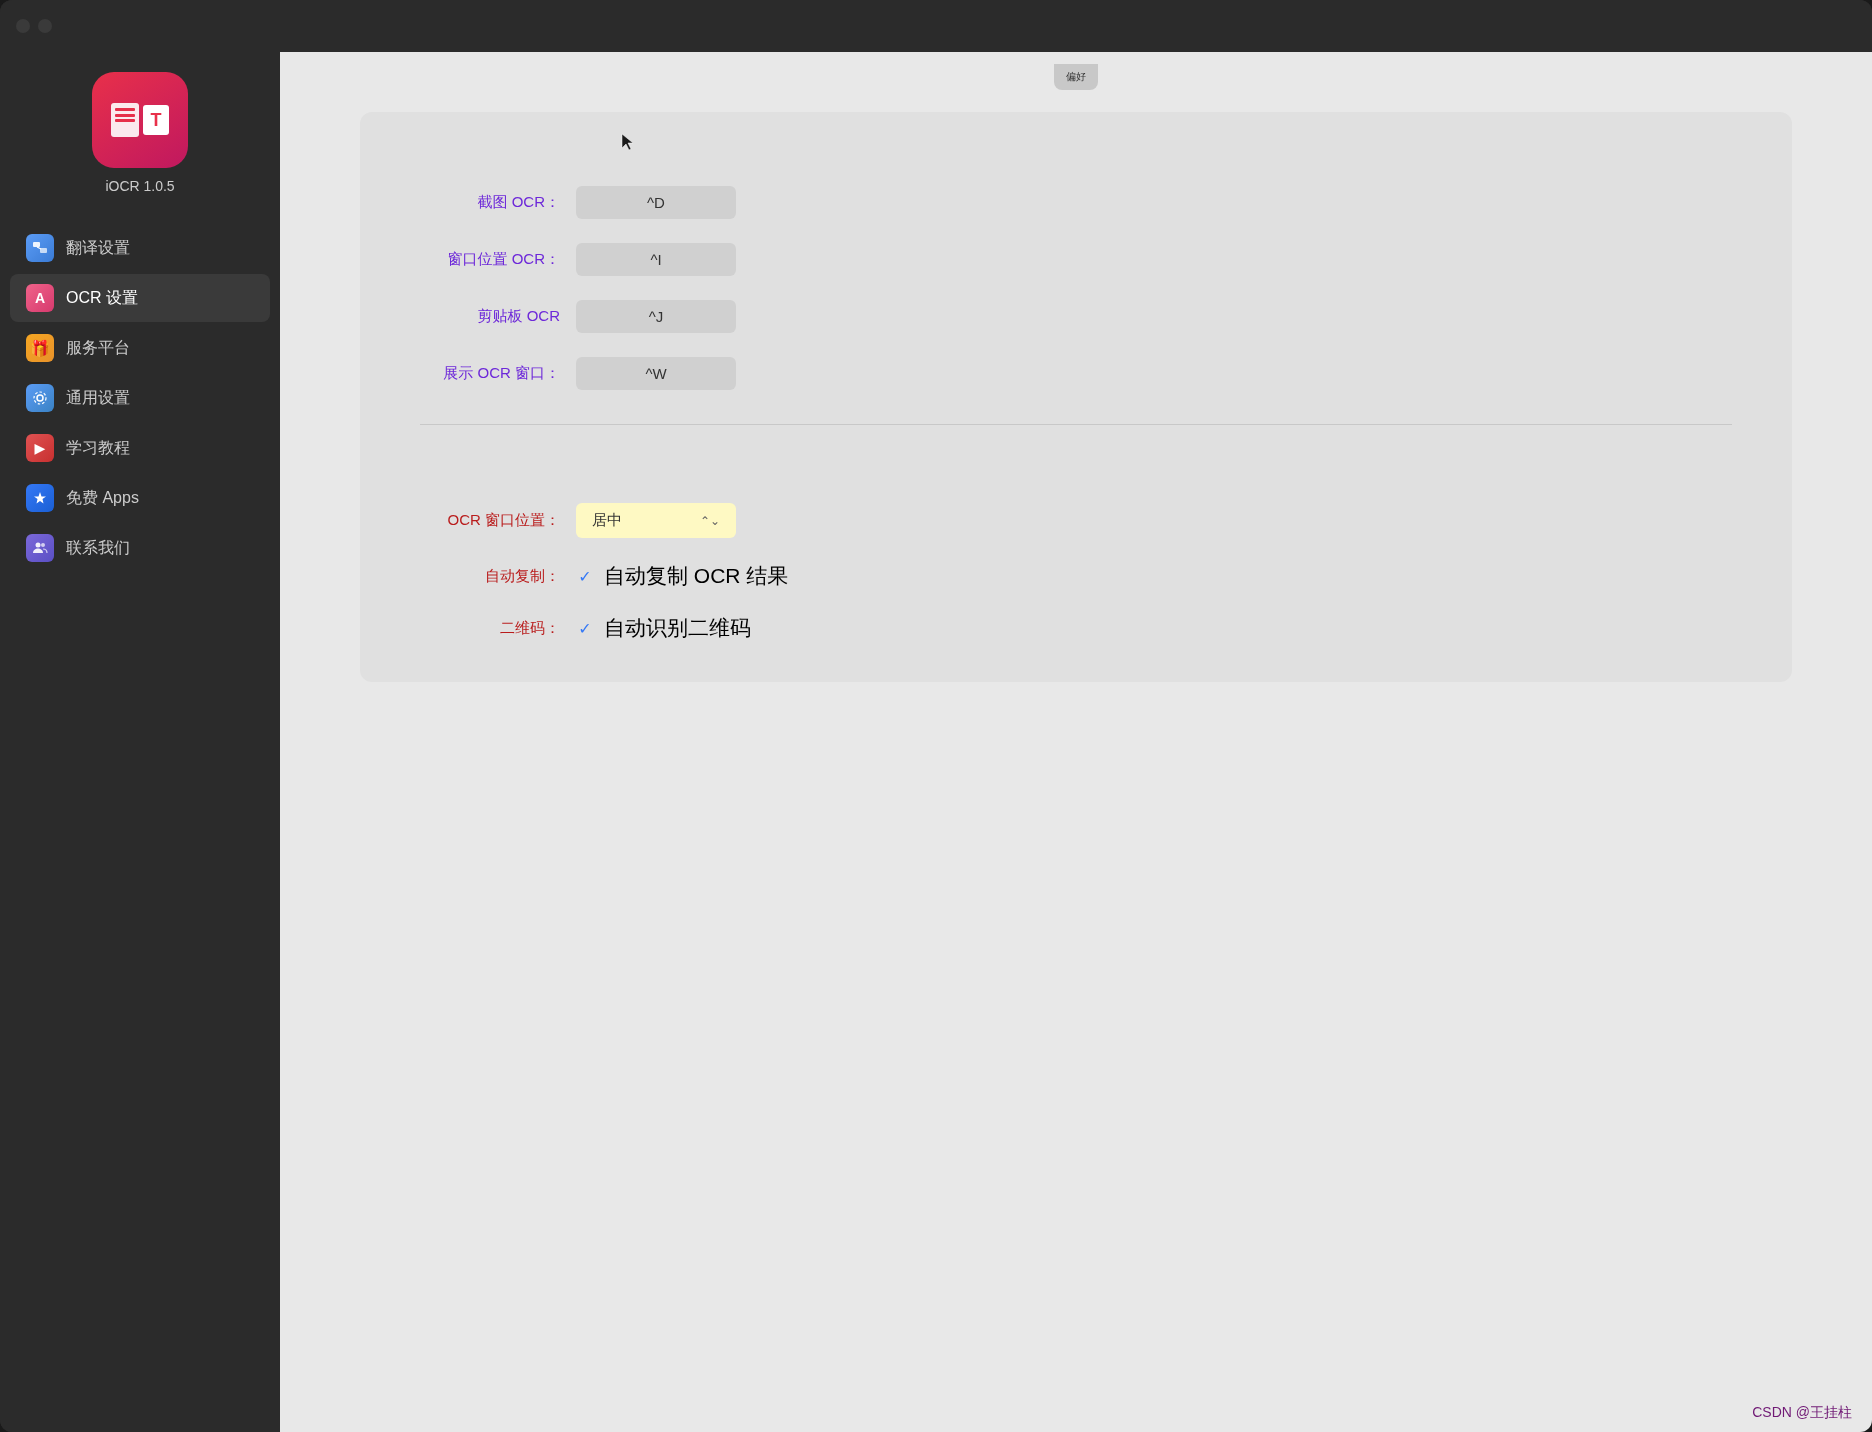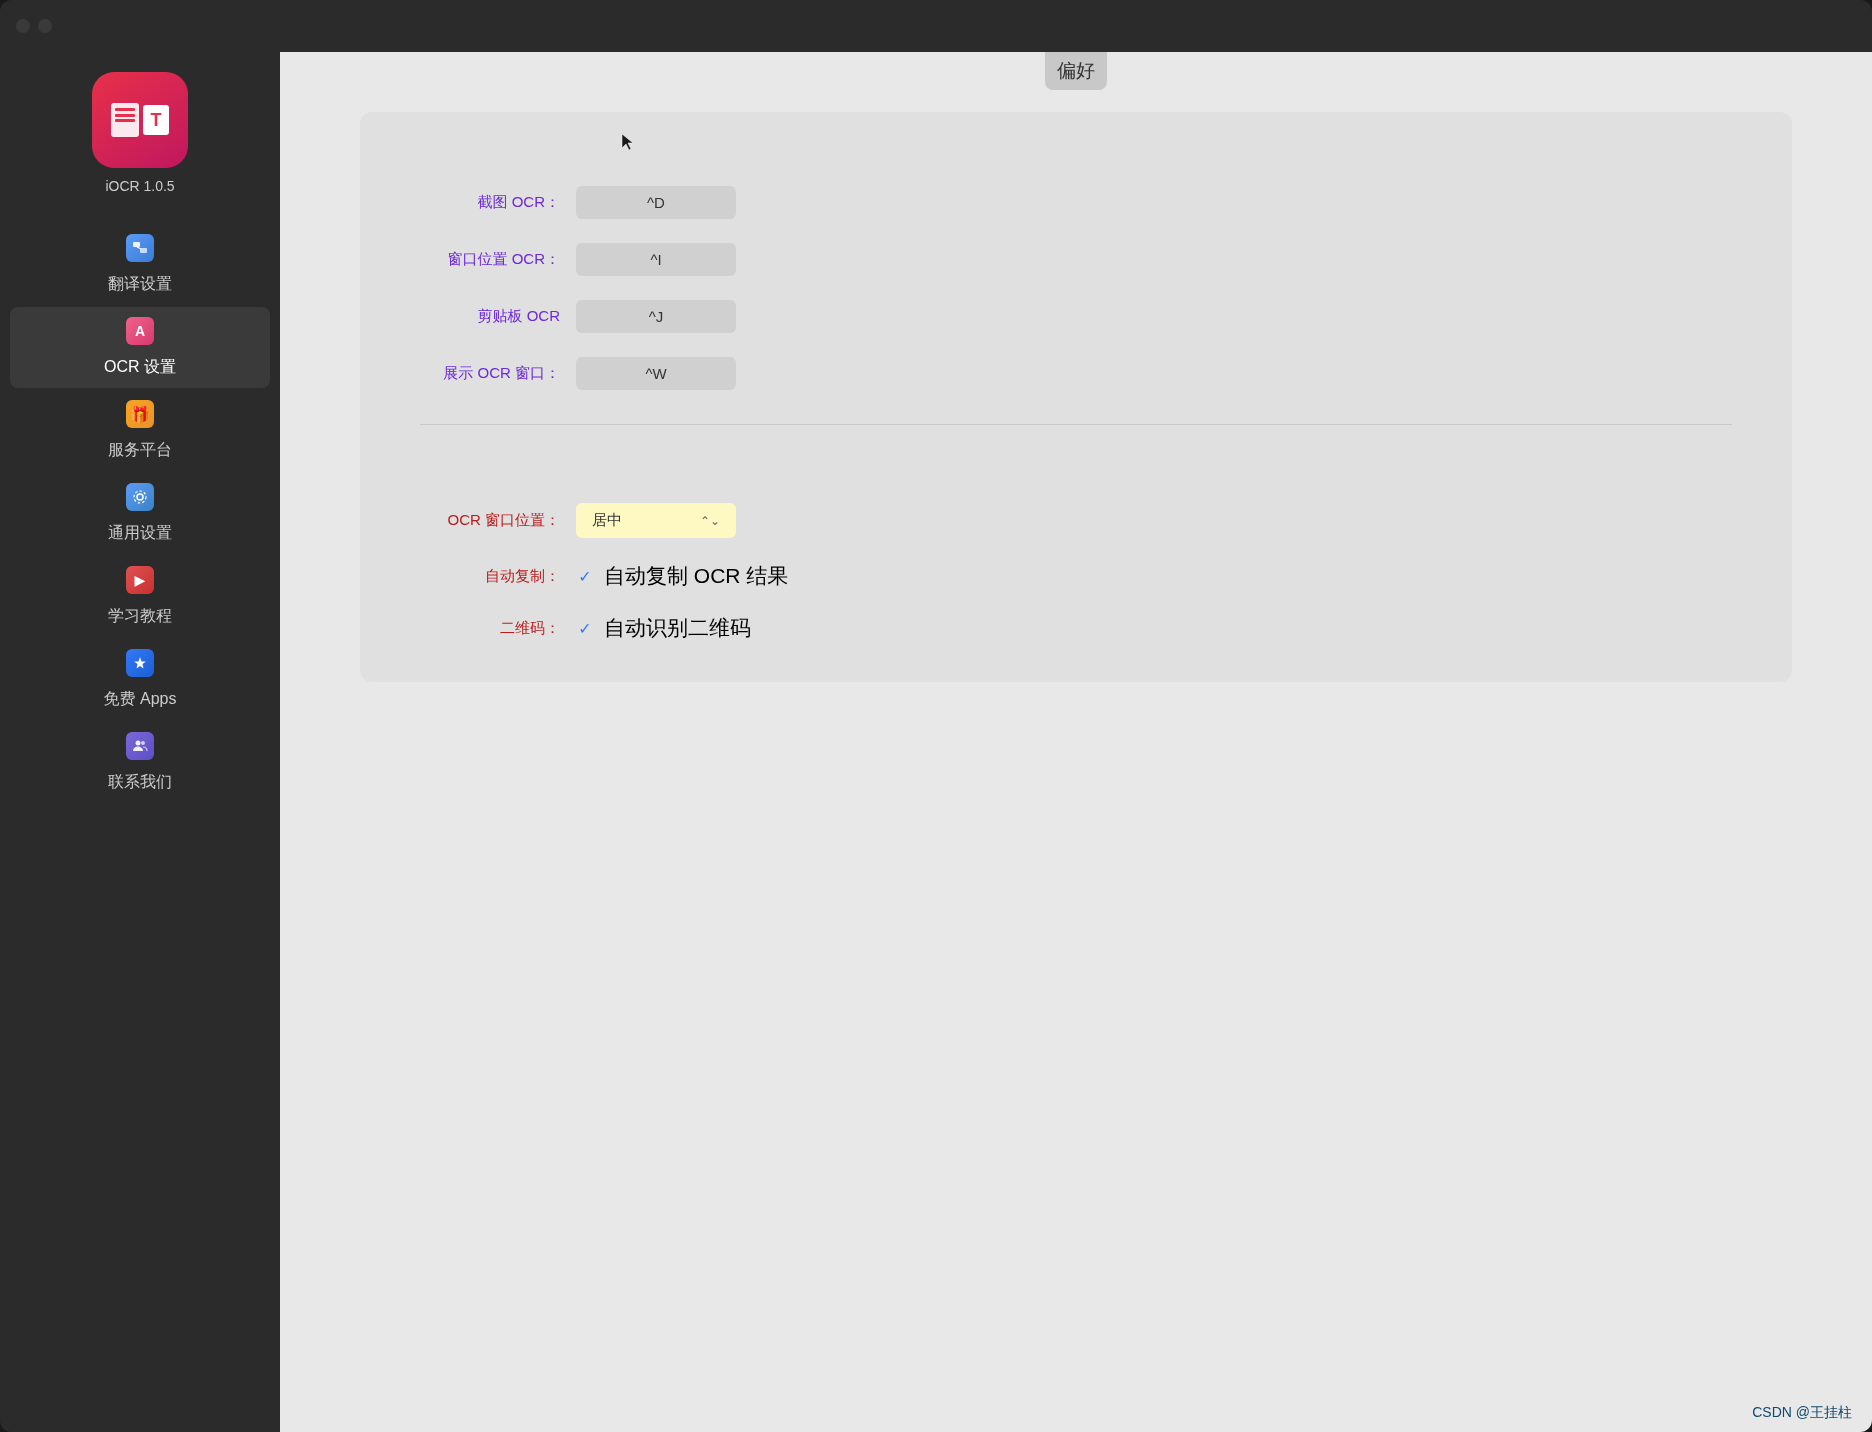--- a/index.html
+++ b/index.html
@@ -152,21 +152,20 @@
       display: flex;
       align-items: center;
       gap: 12px;
       padding: 10px 16px;
       border-radius: 8px;
       cursor: pointer;
       color: #cccccc;
       font-size: 16px;
       font-weight: 400;
       transition: background 0.15s;
-      flex-direction: column;
     }
 
     .sidebar-item.active {
       background: #3a3a3a;
       color: #ffffff;
     }
 
     .sidebar-item-icon {
       width: 28px;
       height: 28px;
@@ -190,27 +189,27 @@
     .main-panel {
       flex: 1;
       background: #e8e8e8;
       display: flex;
       flex-direction: column;
       position: relative;
     }
 
     .preference-title-bar {
       position: absolute;
-      top: 0;
+      top: 12px;
       left: 50%;
       transform: translateX(-50%);
       background: #c8c8c8;
       border-radius: 0 0 8px 8px;
       padding: 6px 12px;
-      font-size: 19px;
+      font-size: 10px;
       color: #333333;
       font-weight: 500;
       z-index: 10;
     }
 
     .content-area {
       flex: 1;
       padding: 60px 80px 40px;
       display: flex;
       flex-direction: column;
@@ -309,21 +308,21 @@
       font-size: 21px;
       color: #000000;
     }
 
     
     .bottom-bar {
       position: absolute;
       bottom: 0;
       right: 0;
       padding: 10px 20px;
-      color: #0c4a6e;
+      color: #701a75;
       font-size: 14px;
     }
   </style>
 </head>
 <body>
 
 <div class="window">
 
   <div class="titlebar">
     <div class="traffic-lights">

